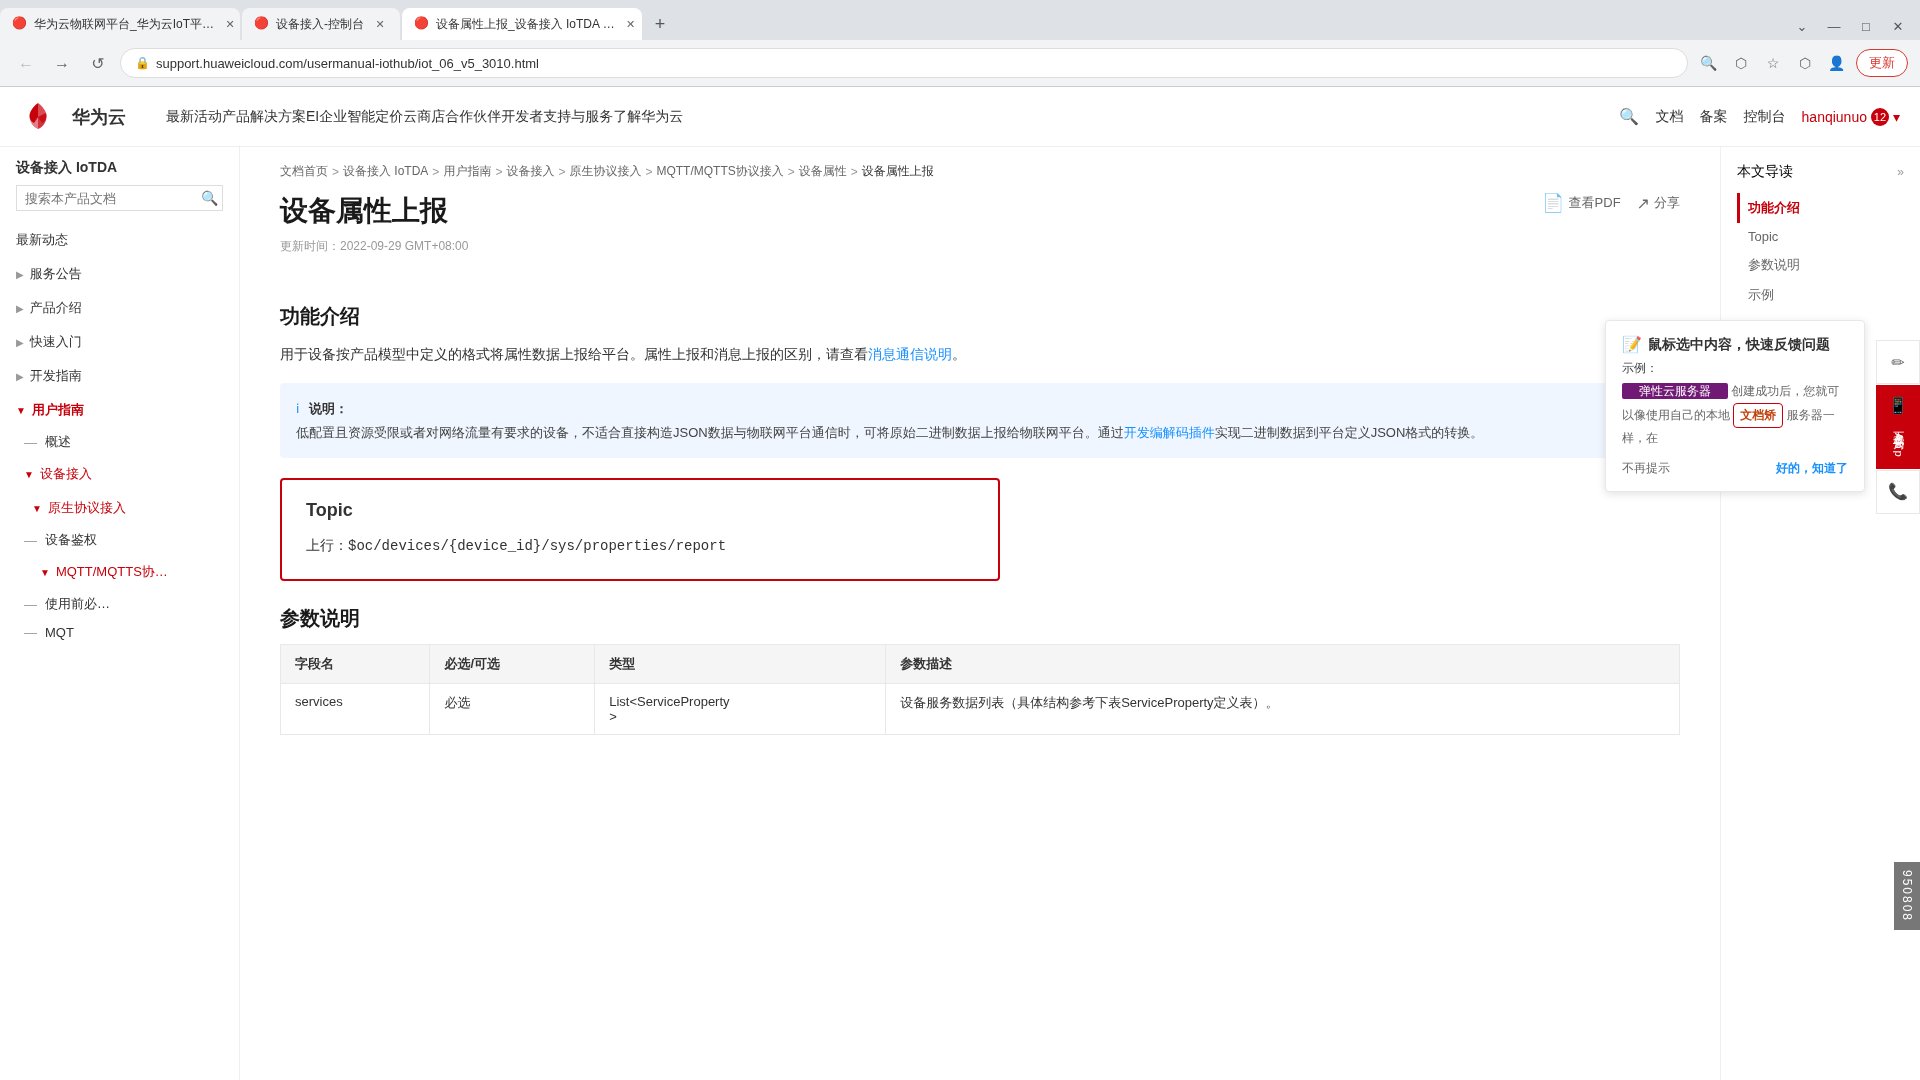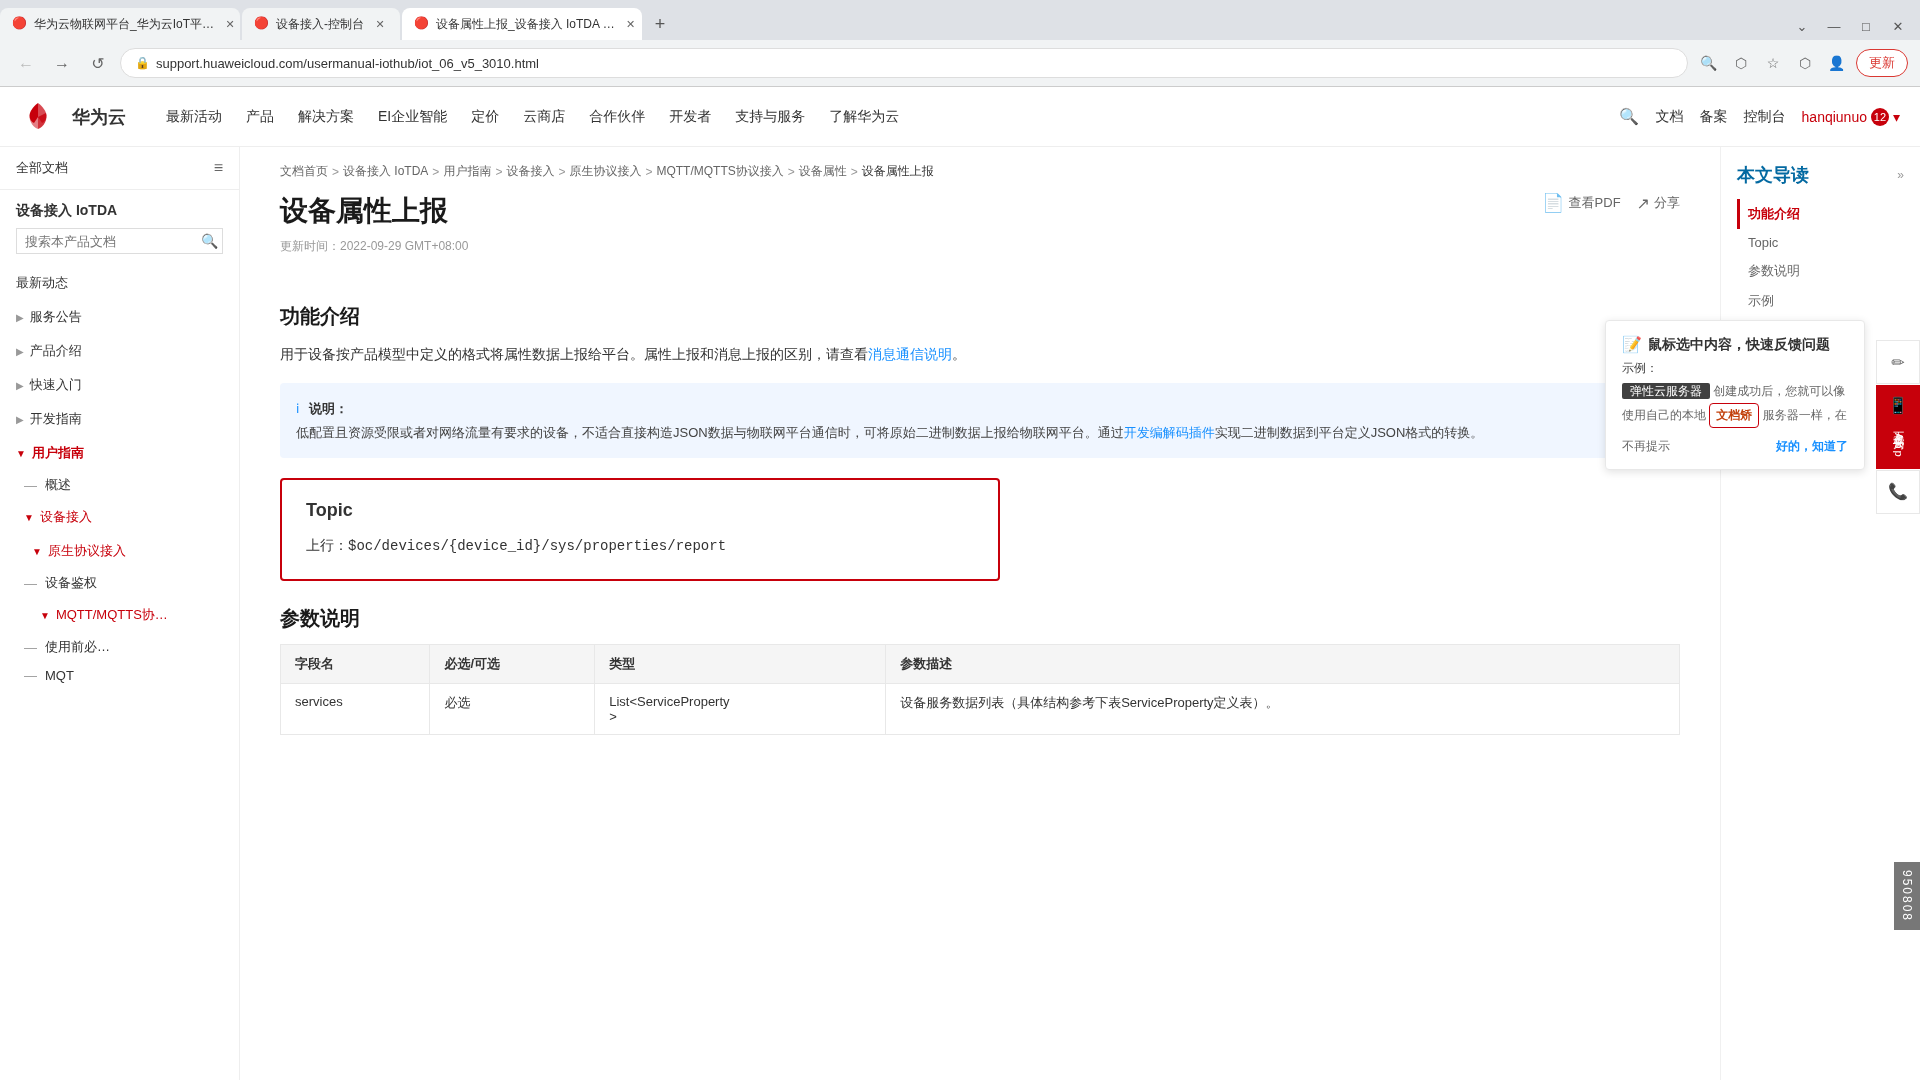--- a/index.html
+++ b/index.html
@@ -26,21 +26,21 @@
     .addr-action-btn { width: 26px; height: 26px; display: flex; align-items: center; justify-content: center; color: #666; font-size: 14px; cursor: pointer; border-radius: 4px; }
     .update-btn { background: #fff; border: 1px solid #da3832; color: #da3832; border-radius: 14px; padding: 4px 12px; font-size: 13px; cursor: pointer; white-space: nowrap; }
 
     
     .page { display: flex; flex-direction: column; height: calc(1080px - 86px); }
 
     
     .top-nav { background: #fff; border-bottom: 1px solid #eee; display: flex; align-items: center; padding: 0 20px; height: 60px; flex-shrink: 0; }
     .logo-area { display: flex; align-items: center; gap: 16px; margin-right: 40px; }
     .logo-text { font-size: 18px; font-weight: bold; color: #333; }
-    .nav-menu { display: flex; gap: 24px; flex: 1; }
+    .nav-menu { display: flex; flex: 1; }
     .nav-item { font-size: 14px; color: #333; cursor: pointer; padding: 4px 0; }
     .nav-right { display: flex; align-items: center; gap: 16px; margin-left: auto; }
     .nav-search-icon { font-size: 16px; color: #555; cursor: pointer; }
     .nav-link { font-size: 14px; color: #333; cursor: pointer; }
     .nav-user { color: #c7000b; font-size: 14px; cursor: pointer; display: flex; align-items: center; gap: 4px; }
     .nav-badge { background: #c7000b; color: #fff; border-radius: 50%; width: 18px; height: 18px; display: flex; align-items: center; justify-content: center; font-size: 11px; }
 
     
     .main-container { display: flex; flex: 1; overflow: hidden; }
 
@@ -61,21 +61,21 @@
     .sidebar-item.indent3 { padding-left: 40px; }
     .sidebar-item-dash { padding: 6px 16px 6px 24px; font-size: 13px; color: #333; cursor: pointer; display: flex; align-items: center; gap: 4px; }
     .dash { color: #999; margin-right: 4px; }
 
     
     .content { flex: 1; overflow-y: auto; padding: 0 40px 40px; }
 
     
     .right-toc { width: 200px; flex-shrink: 0; padding: 16px; border-left: 1px solid #f0f0f0; }
     .toc-header { display: flex; align-items: center; justify-content: space-between; margin-bottom: 12px; }
-    .toc-title { font-size: 18px; font-weight: bold; color: #0369a1; }
+    .toc-title { font-size: 14px; font-weight: normal; color: #000000; }
     .toc-expand { font-size: 12px; color: #999; cursor: pointer; }
     .toc-item { padding: 6px 0; font-size: 13px; color: #666; cursor: pointer; border-left: 3px solid transparent; padding-left: 8px; }
     .toc-item.active { color: #c7000b; border-left-color: #c7000b; font-weight: bold; }
 
     
     .breadcrumb { padding: 16px 0 12px; font-size: 12px; color: #666; display: flex; flex-wrap: wrap; gap: 4px; align-items: center; }
     .breadcrumb-item { color: #666; cursor: pointer; }
     .breadcrumb-sep { color: #999; }
     .breadcrumb-current { color: #333; }
 
@@ -187,24 +187,20 @@
         <span>hanqiunuo</span>
         <span class="nav-badge">12</span>
         <span>▾</span>
       </span>
     </div>
   </div>
 
   <div class="main-container">
 
     <div class="sidebar">
-      <div class="sidebar-header">
-        <span class="sidebar-title">全部文档</span>
-        <span class="sidebar-menu-icon">≡</span>
-      </div>
       <div class="sidebar-product">设备接入 IoTDA</div>
       <div class="sidebar-search">
         <input type="text" placeholder="搜索本产品文档" style="">
         <span class="sidebar-search-icon">🔍</span>
       </div>
 
       <div class="sidebar-item">
         <span>最新动态</span>
       </div>
       <div class="sidebar-item">
@@ -354,21 +350,21 @@
 
 <div style="position:fixed; right:55px; top:320px; background:#fff; border:1px solid #e8e8e8; border-radius:4px; padding:14px 16px; width:260px; box-shadow:0 2px 8px rgba(0,0,0,0.12); font-size:13px; z-index:99;">
   <div style="font-weight:bold; font-size:14px; margin-bottom:6px; color:#333; display:flex; align-items:center; gap:6px;">
     <span style="font-size:16px; color:#666;">📝</span>
     <span>鼠标选中内容，快速反馈问题</span>
   </div>
   <div style="font-size:12px; color:#404040; margin-bottom:4px;">
     <span>示例：</span>
   </div>
   <div style="font-size:12px; color:#666; line-height:1.8;">
-    <span style="background:#404040; color:#fff; padding:1px 8px; font-size:12px; border-radius:2px;">弹性云服务器</span>
+    <span style="background:#701a75; color:#fff; padding:1px 17px; font-size:12px; border-radius:2px;">弹性云服务器</span>
     <span>创建成功后，您就可以像使用自己的本地</span>
     <span style="display:inline-block; background:#fff; border:1px solid #c7000b; color:#c2410c; padding:1px 6px; font-size:12px; border-radius:4px; cursor:pointer;font-weight:bold;">文档矫</span>
     <span>服务器一样，在</span>
   </div>
   <div style="display:flex; justify-content:space-between; align-items:center; margin-top:10px; font-size:12px;">
     <span style="color:#666; cursor:pointer;">不再提示</span>
     <span style="color:#1890ff; cursor:pointer; font-weight:bold;">好的，知道了</span>
   </div>
 </div>
 

